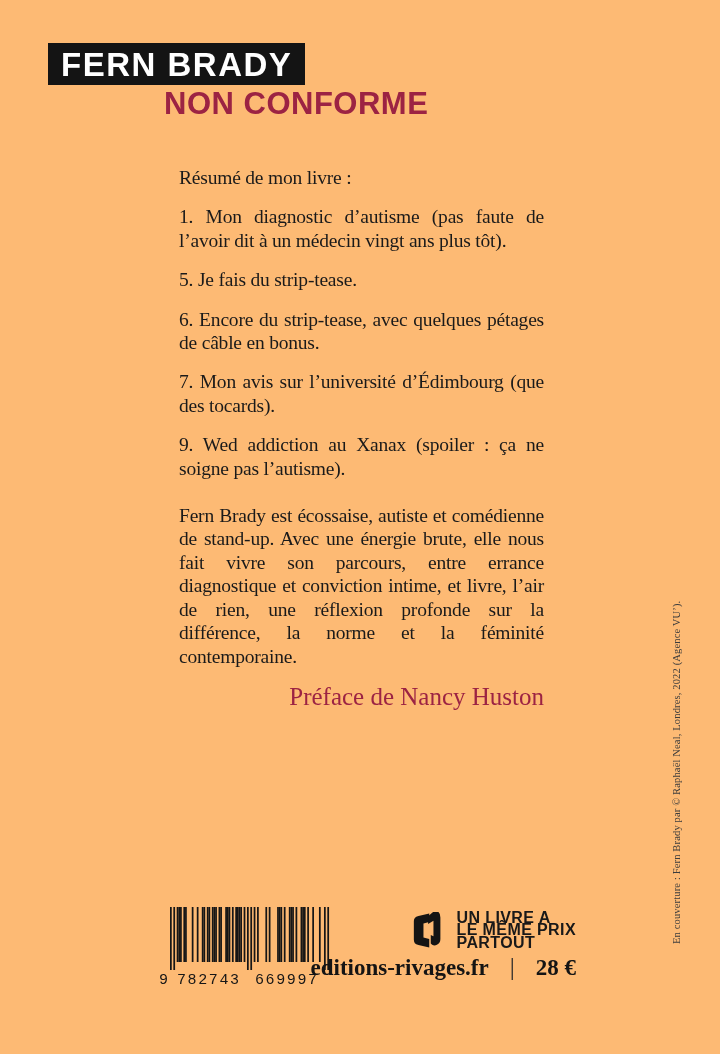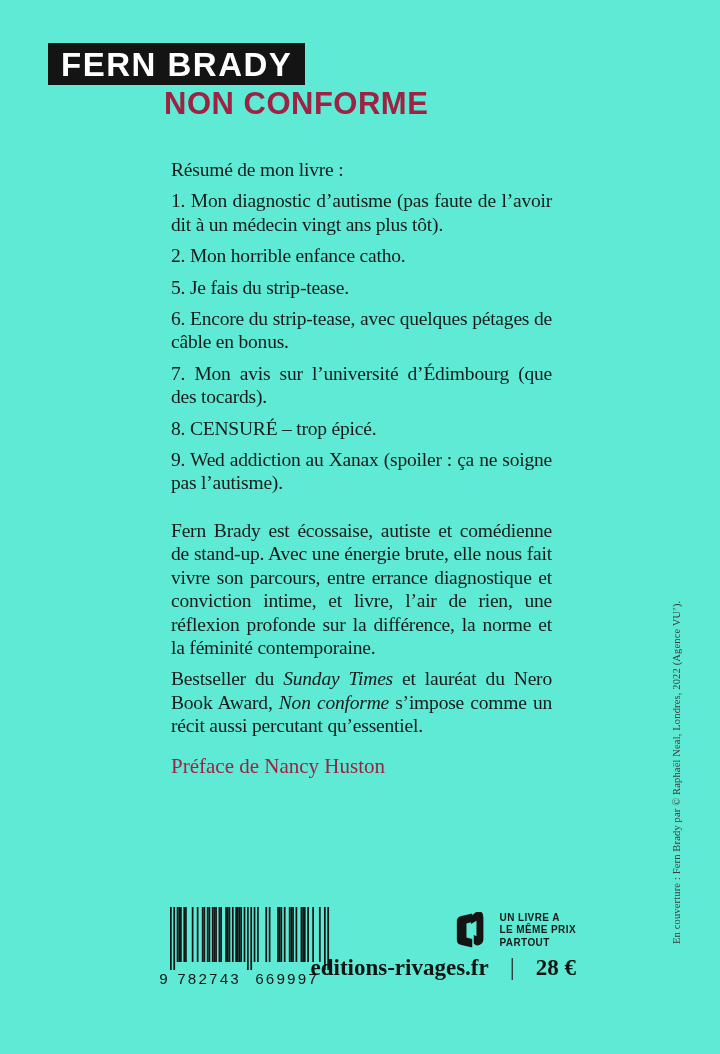--- a/index.html
+++ b/index.html
@@ -1,47 +1,47 @@
 <!DOCTYPE html>
 <html lang="fr" style="--accent: #9c2343;"><head>
 <meta charset="utf-8">
 <style>
   html,body{margin:0;padding:0;background:#ffffff;}
   .page{
-    position:relative;width:720px;height:1054px;background:#5eead4;overflow:hidden;
+    position:relative;width:720px;height:1054px;background:#fdba74;overflow:hidden;
     font-family:"Liberation Serif",serif;color:#1a1a1a;
   }
   
   .title-black{
     position:absolute;left:48px;top:43px;height:42px;line-height:43px;
     background:#141414;color:#ffffff;
     font-family:"Liberation Sans",sans-serif;font-weight:700;font-size:33px;
     letter-spacing:1.5px;padding:0 13px;white-space:nowrap;
   }
   .title-red{
     position:absolute;left:164px;top:86px;
     font-family:"Liberation Sans",sans-serif;font-weight:700;font-size:31px;
     letter-spacing:.5px;color:var(--accent,#9c2343);white-space:nowrap;
   }
   
   .text-block{
     position:absolute;left:163px;top:150px;width:397px;
     font-size:19.5px;line-height:23.4px;letter-spacing:-.2px;text-align:justify;
   }
-  .text-block p{margin:8px;}
+  .text-block p{margin:16px;}
   .bio-first{margin-top:24px !important;}
   .preface{
-    margin-top:17px !important;text-align:left;
-    color:var(--accent,#9c2343);font-size:21px;letter-spacing:0;
+    margin-top:17px !important;text-align:right;
+    color:var(--accent,#9c2343);font-size:25px;letter-spacing:0;
   }
   
   .barcode{position:absolute;left:157px;top:906px;}
   .price-logo{position:absolute;top:908px;right:144px;display:flex;align-items:center;gap:7px;}
   .price-logo-text{
-    font-family:"Liberation Sans",sans-serif;font-weight:700;font-size:10px;
+    font-family:"Liberation Sans",sans-serif;font-weight:700;font-size:16px;
     line-height:12.5px;letter-spacing:.4px;color:#191919;text-transform:uppercase;
   }
   .site-line{
     position:absolute;top:953px;right:144px;display:flex;align-items:baseline;gap:21px;
     font-weight:700;font-size:23px;color:#141414;white-space:nowrap;
   }
   .site-line .sep{font-weight:400;font-size:25px;color:#2a2a2a;}
   
   .credit{
     position:absolute;left:671px;top:944px;transform:rotate(-90deg);transform-origin:0 0;
@@ -53,29 +53,26 @@
 
 <div class="page">
 
   <div class="title-black">FERN BRADY</div>
   <div class="title-red">NON CONFORME</div>
 
   <div class="text-block">
     <p>Résumé de mon livre :</p>
     <div id="resume-list">
         <p>1. Mon diagnostic d’autisme (pas faute de l’avoir dit à un médecin vingt ans plus tôt).</p>
-        <p>2. Mon horrible enfance catho.</p>
         <p>5. Je fais du strip-tease.</p>
         <p>6. Encore du strip-tease, avec quelques pétages de câble en bonus.</p>
         <p>7. Mon avis sur l’université d’Édimbourg (que des tocards).</p>
-        <p>8. CENSURÉ – trop épicé.</p>
         <p>9. Wed addiction au Xanax (spoiler : ça ne soigne pas l’autisme).</p>
       </div>
     <p class="bio-first">Fern Brady est écossaise, autiste et comédienne de stand-up. Avec une énergie brute, elle nous fait vivre son parcours, entre errance diagnostique et conviction intime, et livre, l’air de rien, une réflexion profonde sur la différence, la norme et la féminité contemporaine.</p>
-    <p id="bio2"><span>Bestseller du </span><i>Sunday Times</i><span> et lauréat du Nero Book Award, </span><i>Non conforme</i><span> s’impose comme un récit aussi percutant qu’essentiel.</span></p>
     <p class="preface">Préface de Nancy Huston</p>
   </div>
 
   <svg id="barcode" class="barcode" width="176" height="80" viewBox="0 0 176 80" aria-hidden="true">
       <rect x="13.00" y="1" width="1.73" height="63" fill="#161616"></rect>
       <rect x="16.35" y="1" width="1.73" height="63" fill="#161616"></rect>
       <rect x="19.69" y="1" width="1.73" height="55" fill="#161616"></rect>
       <rect x="21.37" y="1" width="1.73" height="55" fill="#161616"></rect>
       <rect x="23.04" y="1" width="1.73" height="55" fill="#161616"></rect>
       <rect x="26.39" y="1" width="1.73" height="55" fill="#161616"></rect>

